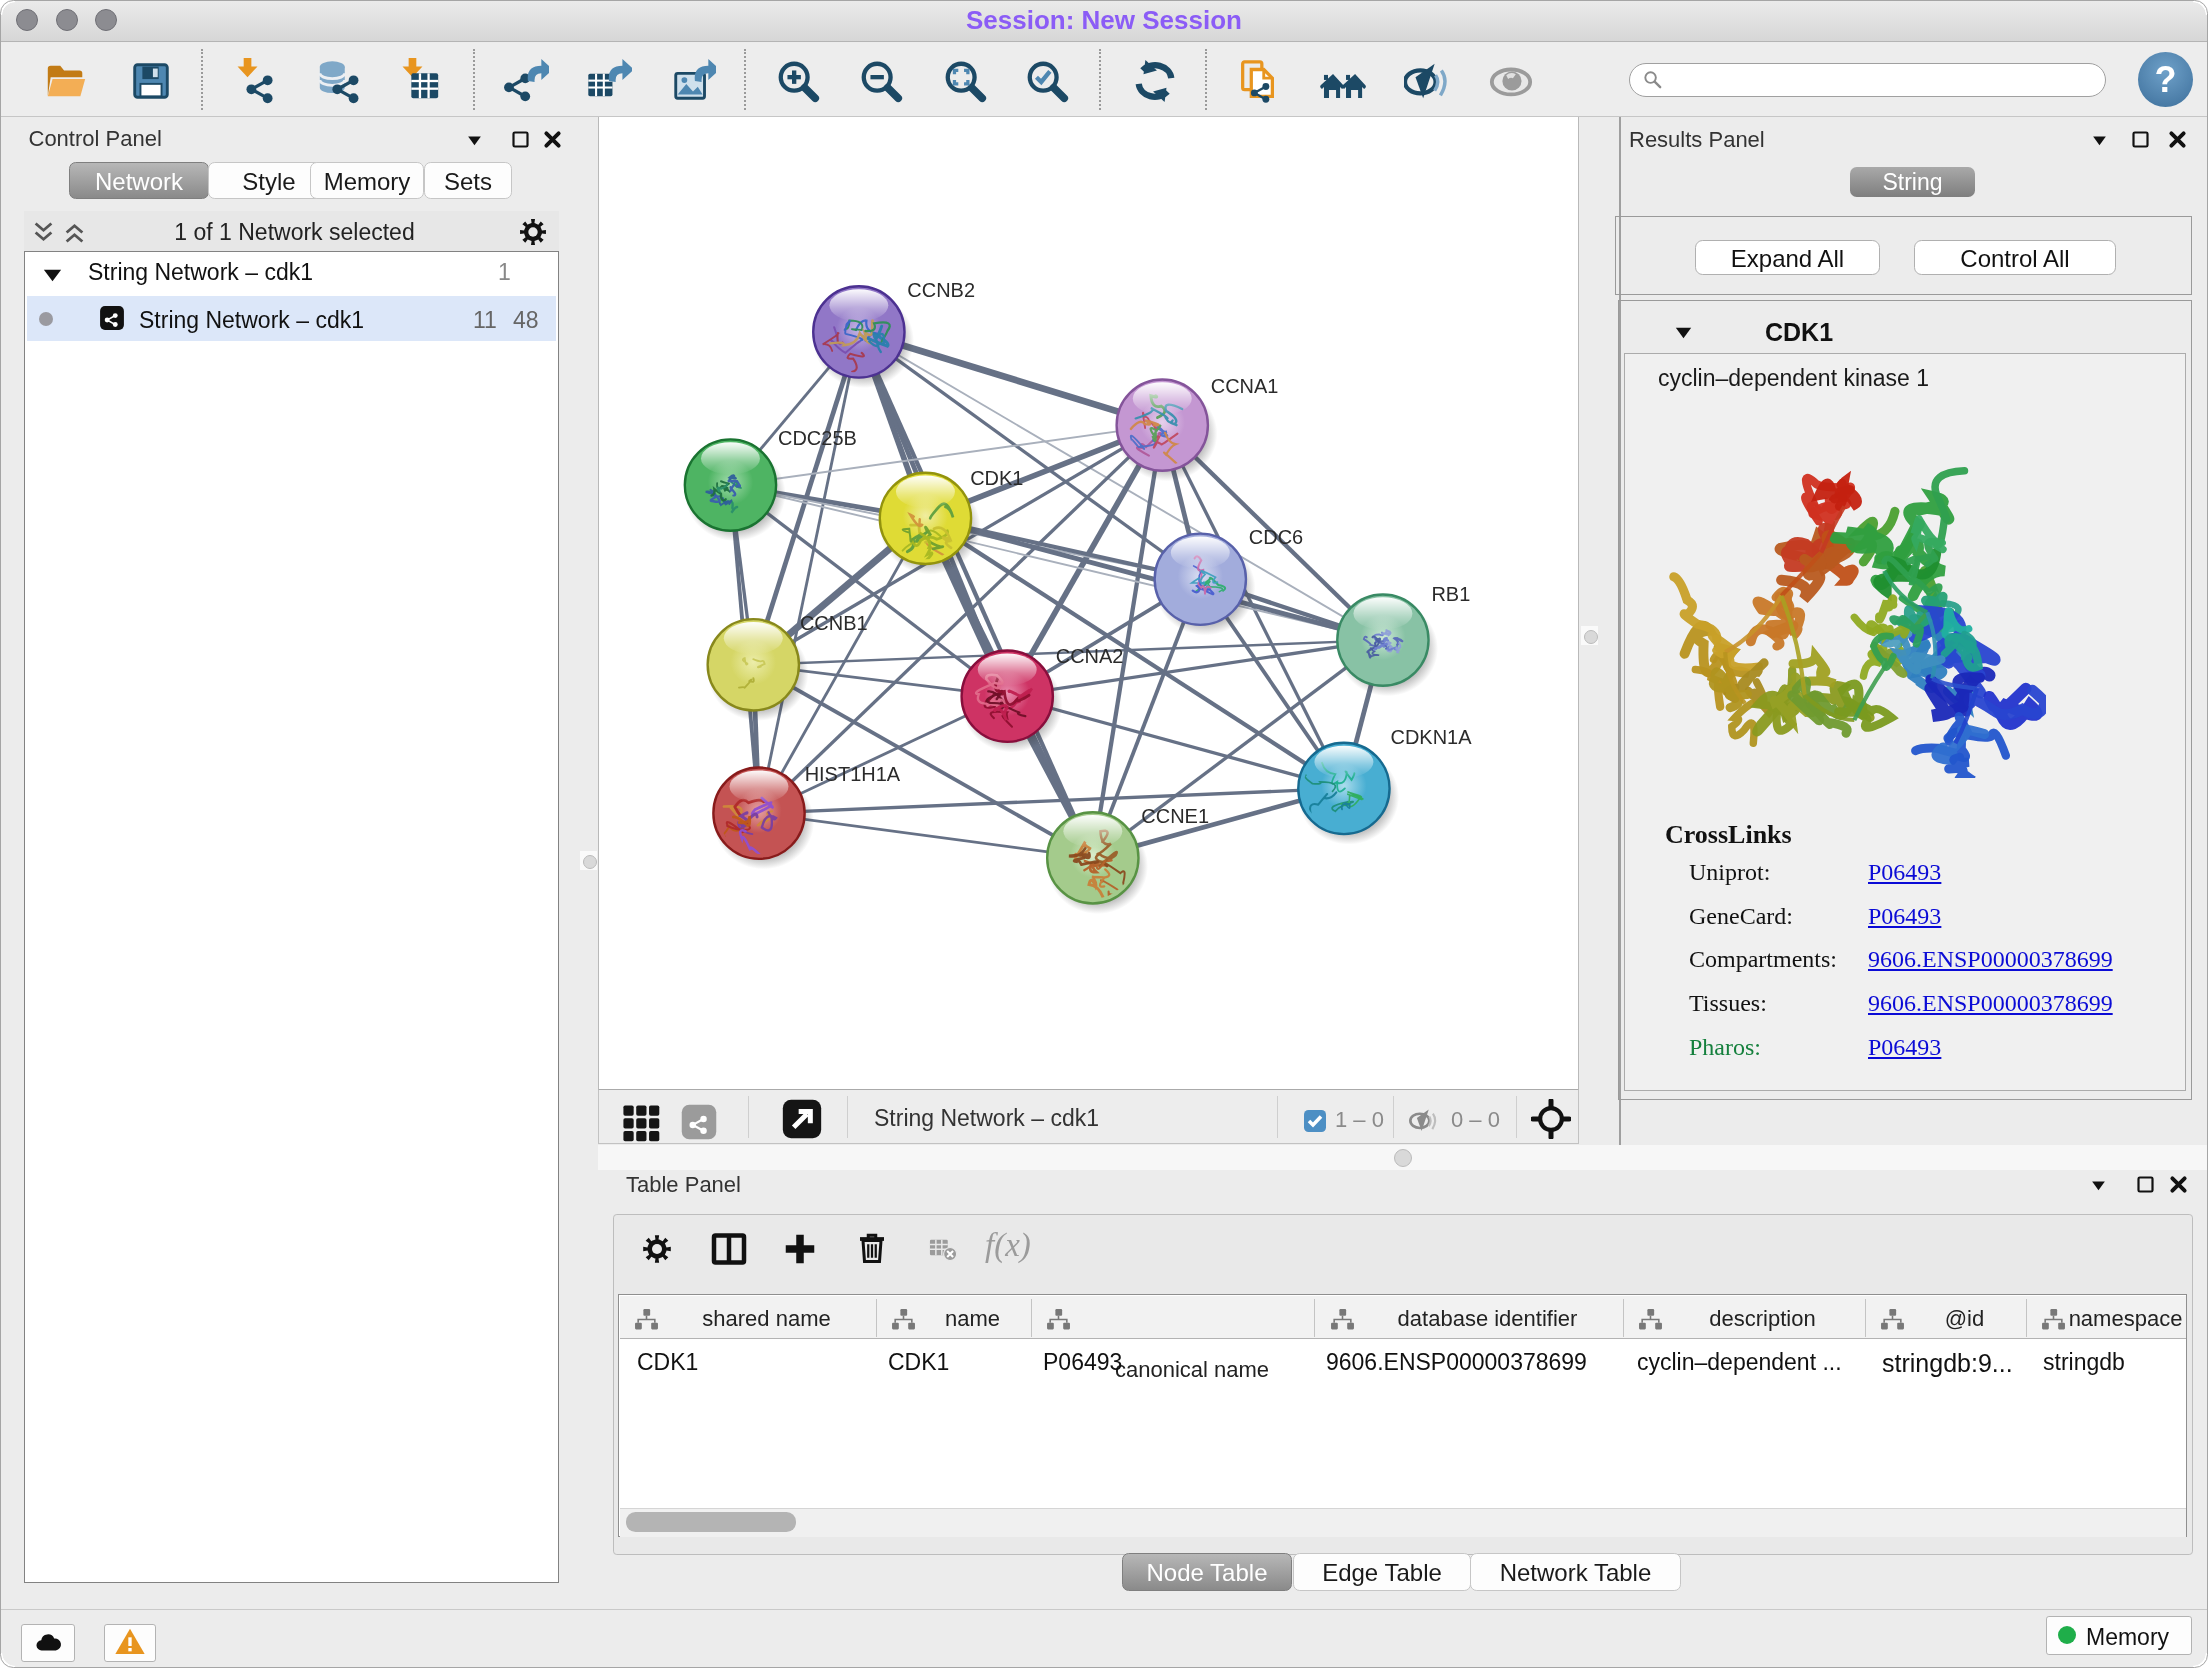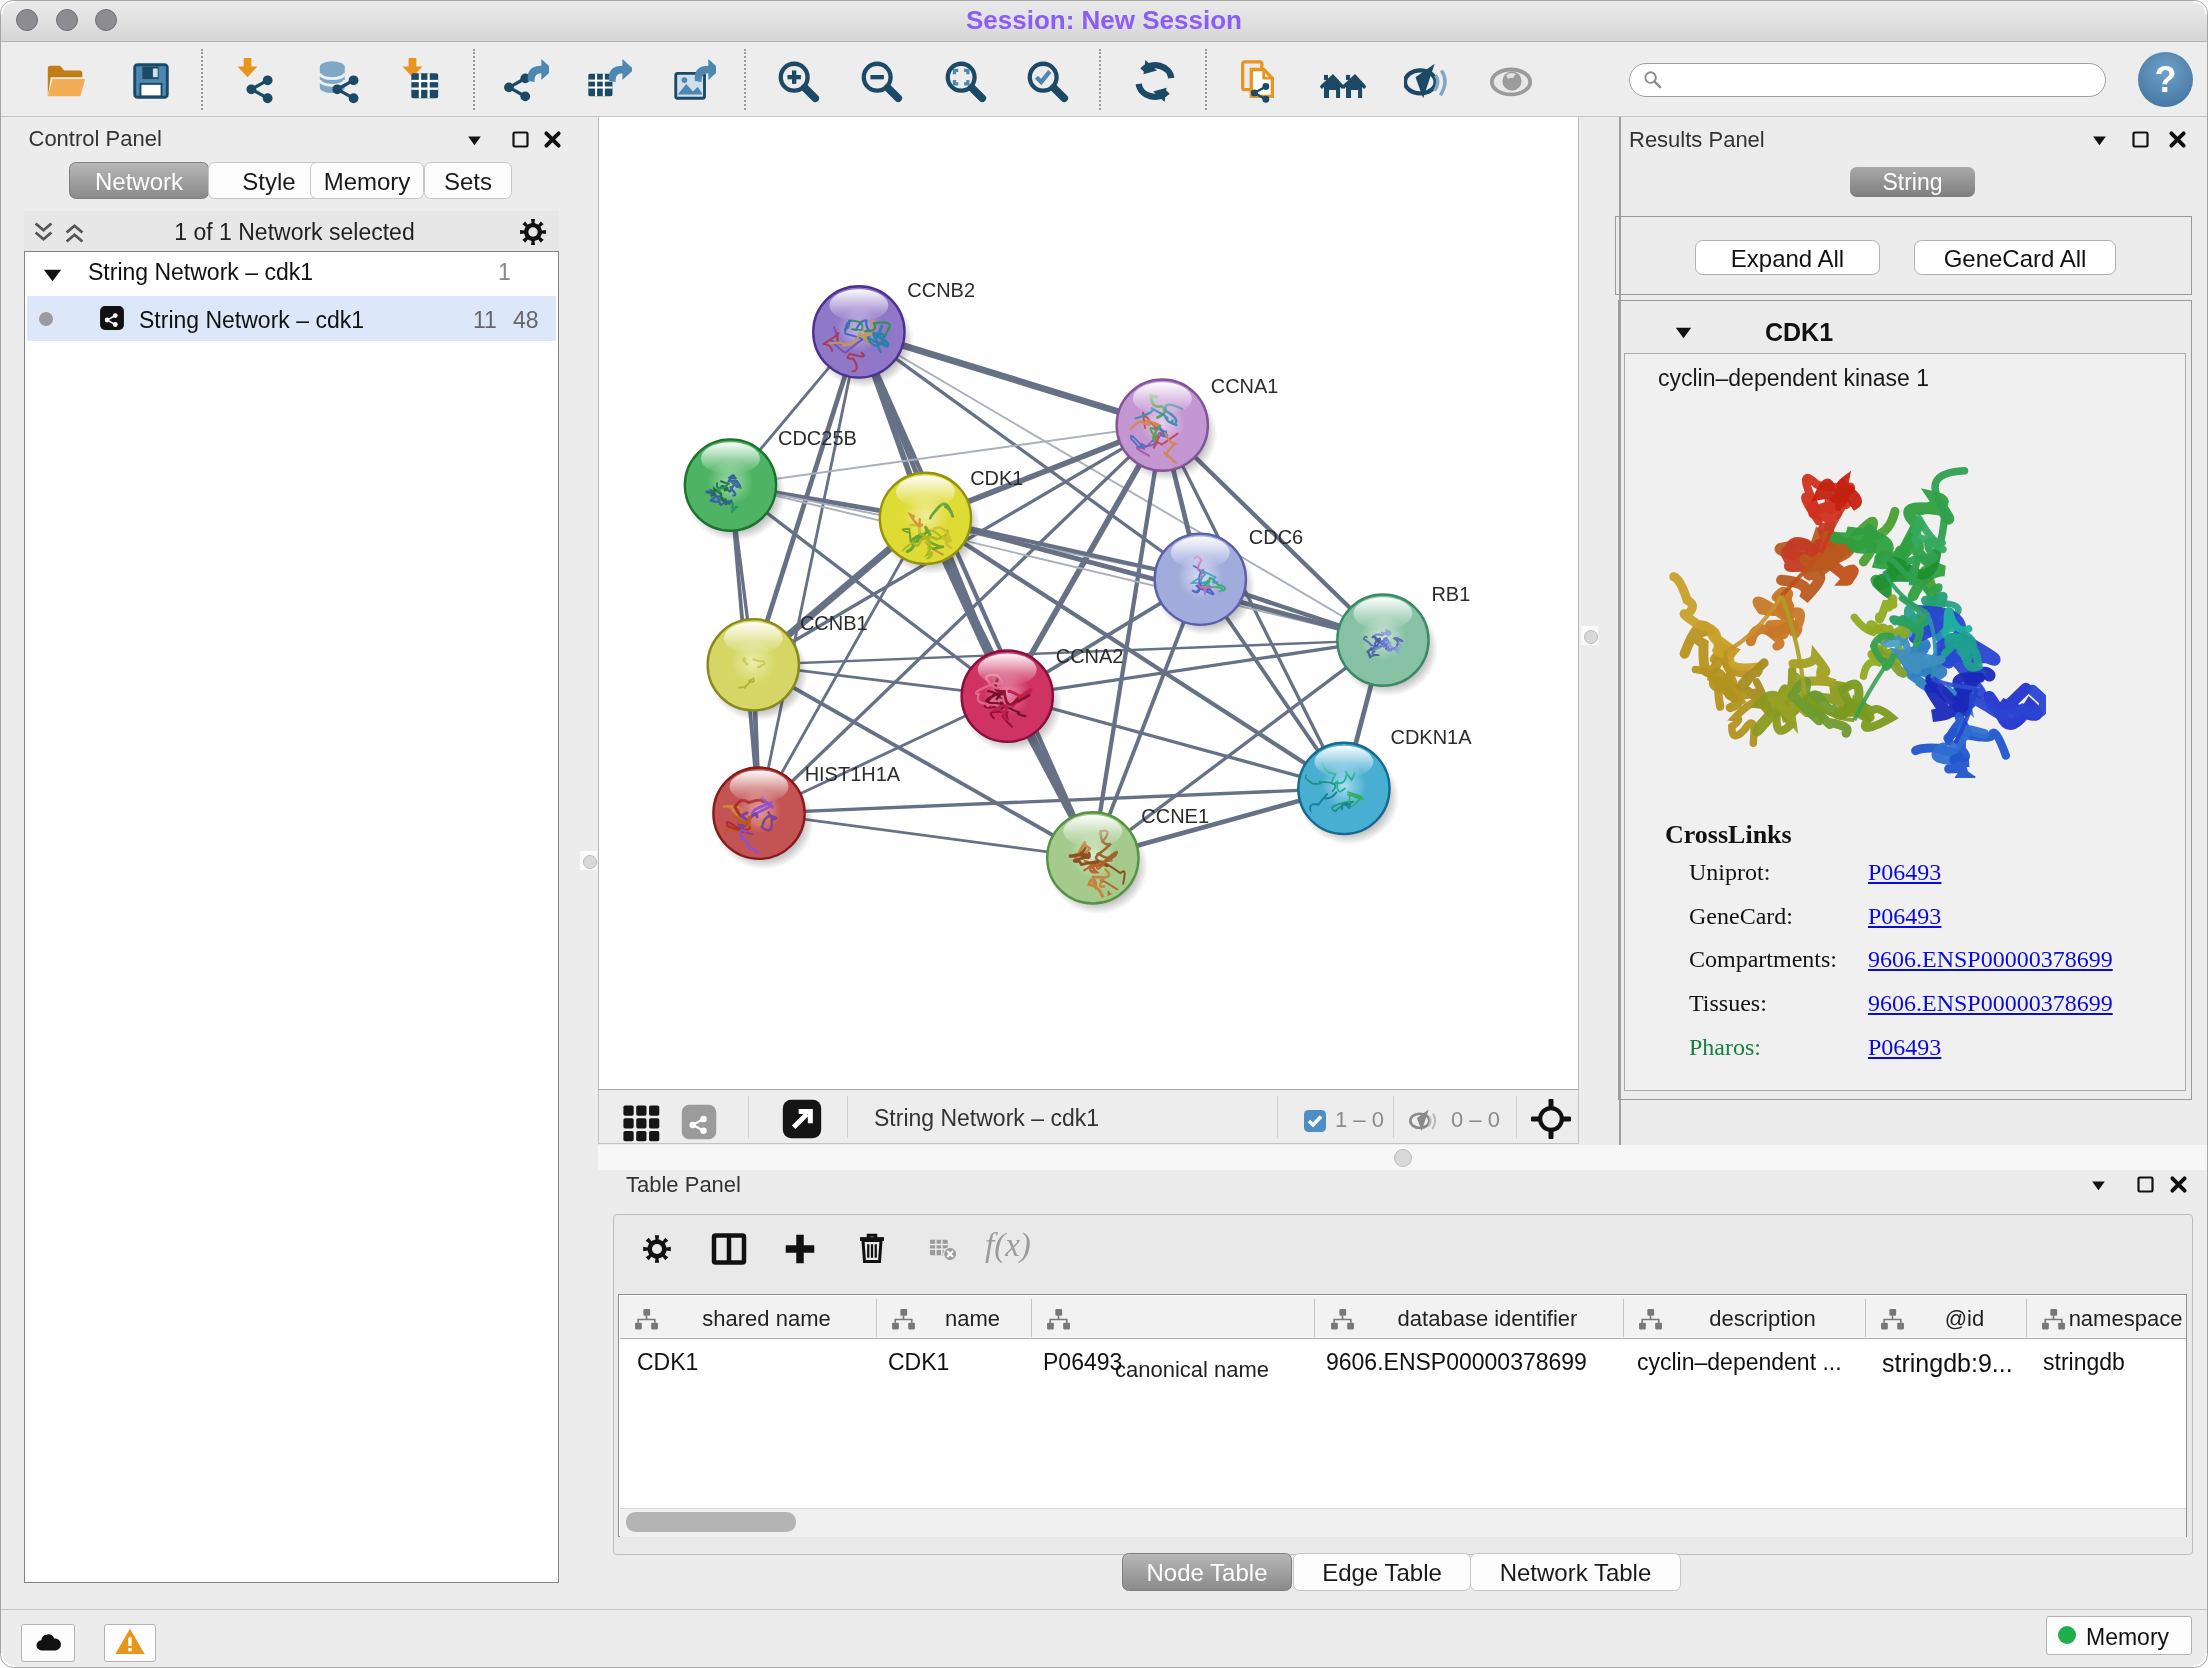--- a/index.html
+++ b/index.html
@@ -642,21 +642,21 @@
   </svg>
 <svg style="position:absolute;left:2130px;top:129px" width="21" height="21" viewBox="0 0 48 48">
     <rect x="8" y="8" width="32" height="32" rx="3" fill="none" stroke="#111" stroke-width="5"></rect>
   </svg>
 <svg style="position:absolute;left:2167px;top:129px" width="21" height="21" viewBox="0 0 48 48">
     <path d="M10 10 L38 38 M38 10 L10 38" stroke="#111" stroke-width="9" stroke-linecap="round"></path>
   </svg>
 <div style="position:absolute;left:1850px;top:167px;width:125px;height:30px;border-radius:6.7px;background:linear-gradient(#a9a9a9,#7e7e7e);color:#fff;font-size:23px;text-align:center;line-height:30px">String</div>
 <div style="position:absolute;left:1615px;top:216px;width:577px;height:79px;border:1.9px solid #9a9a9a;box-sizing:border-box"></div>
 <div style="position:absolute;left:1695px;top:240px;width:185px;height:35px;background:#fff;border:1px solid #b0b0b0;border-radius:7.6px;font-size:24px;color:#111;text-align:center;line-height:35px;box-sizing:border-box">Expand All</div>
-<div style="position:absolute;left:1914px;top:240px;width:202px;height:35px;background:#fff;border:1px solid #b0b0b0;border-radius:7.6px;font-size:24px;color:#111;text-align:center;line-height:35px;box-sizing:border-box">GeneCard All</div>
+<div style="position:absolute;left:1914px;top:240px;width:202px;height:35px;background:#fff;border:1px solid #b0b0b0;border-radius:7.6px;font-size:24px;color:#111;text-align:center;line-height:35px;box-sizing:border-box">Control All</div>
 <div style="position:absolute;left:1618px;top:300px;width:574px;height:800px;border:1.9px solid #9a9a9a;box-sizing:border-box"></div>
 <svg style="position:absolute;left:1672px;top:321px" width="23" height="23" viewBox="0 0 48 48">
     <path d="M8 14 L40 14 24 36 z" fill="#111"></path>
   </svg>
 <div style="position:absolute;left:1765px;top:318px;font-size:25px;font-weight:bold;color:#111">CDK1</div>
 <div style="position:absolute;left:1624px;top:353px;width:562px;height:738px;border:1px solid #ababab;background:#f0f0f0;box-sizing:border-box"></div>
 <div style="position:absolute;left:1658px;top:365px;font-size:23px;color:#1a1a1a">cyclin–dependent kinase 1</div>
 <svg style="position:absolute;left:1666px;top:455px" width="380" height="323" viewBox="0 0 420 390">
     <path d="M189 47 q8 -22 2 -8 q-23 0 -29 -4 q-22 -21 -5 19 q-20 -14 8 26" fill="none" stroke="#d03020" stroke-width="10" stroke-linecap="round" opacity=".95"></path>
     <path d="M184 64 q-19 -4 3 4 q3 9 -25 4 q-16 -21 13 4 q6 -0 2 16" fill="none" stroke="#d03020" stroke-width="12" stroke-linecap="round" opacity=".95"></path>

